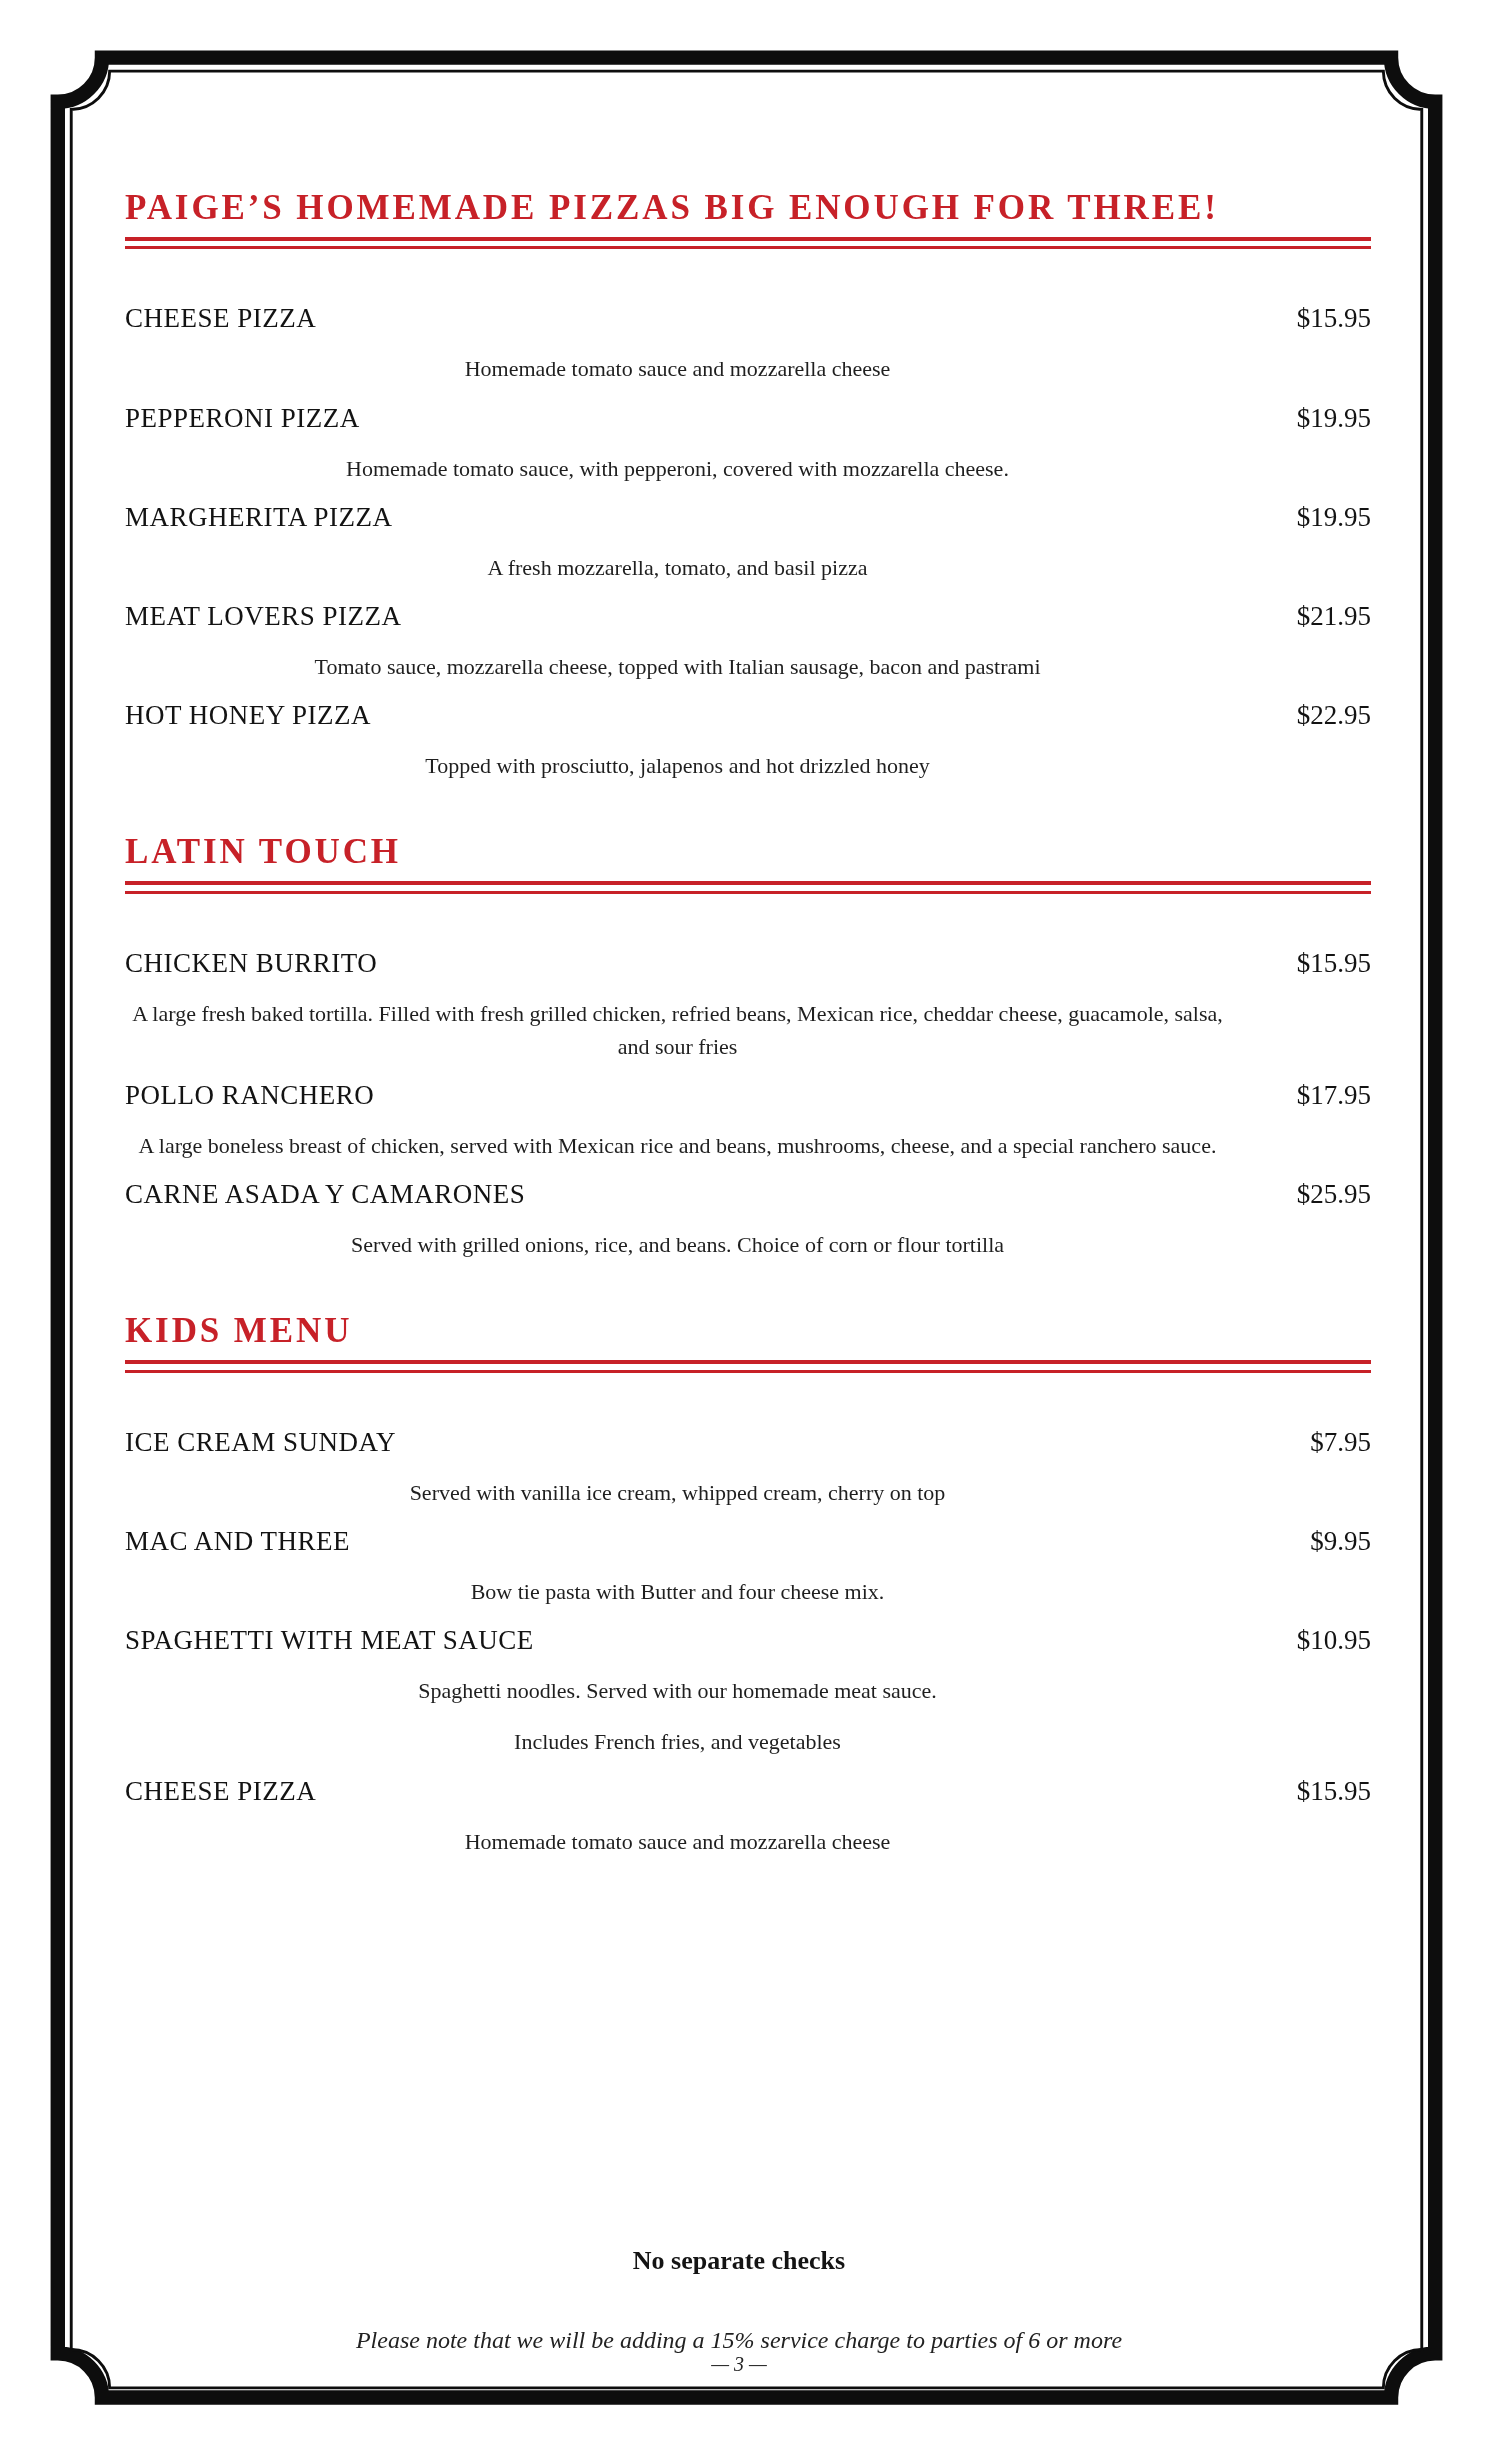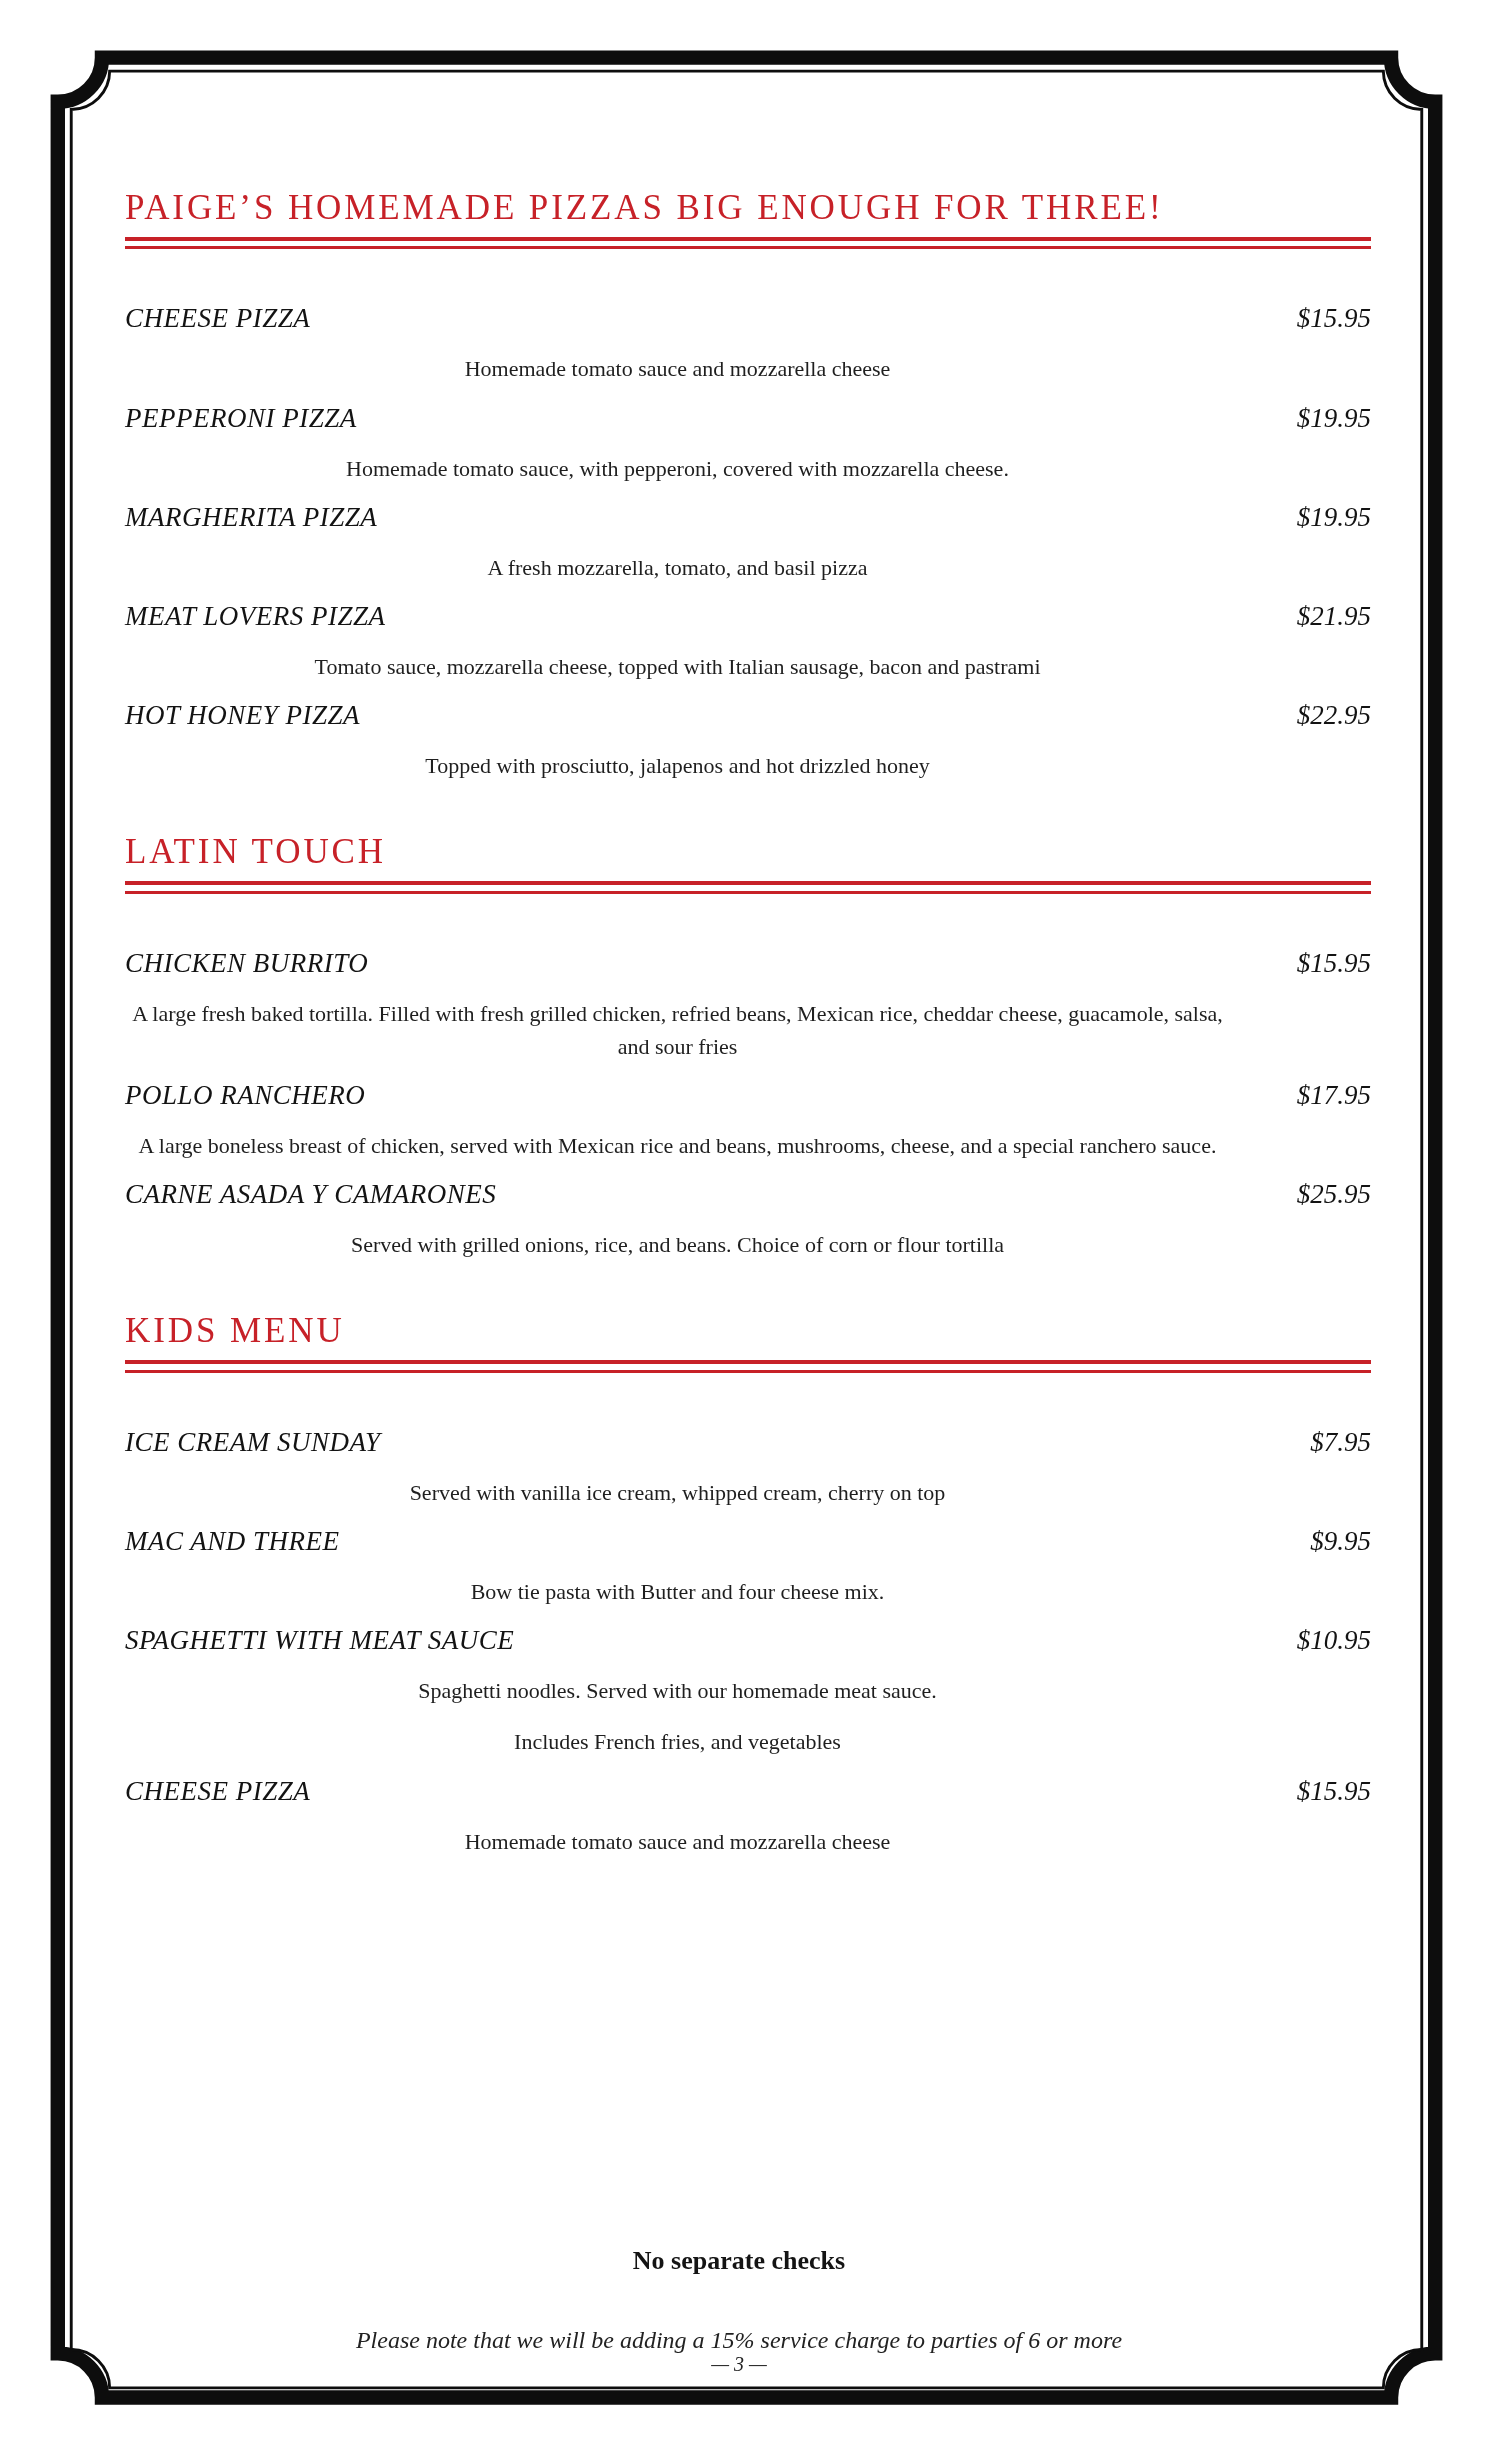--- a/index.html
+++ b/index.html
@@ -20,34 +20,34 @@
   .frame-thick{fill:none;stroke:var(--frame);stroke-width:15;stroke-linejoin:miter;stroke-miterlimit:12;}
   .frame-thin{fill:none;stroke:var(--frame);stroke-width:3;stroke-linejoin:miter;stroke-miterlimit:12;}
 
   .content{
     position:absolute;
     left:125px;top:190px;width:1246px;
   }
   .section-title{
     margin:0 0 11.5px 0;
     font-size:35px;line-height:1;
-    font-weight:400;
+    font-weight:700;
     color:var(--red);
     letter-spacing:2.9px;
   }
   .section-rule{
     height:5.8px;
     border-top:4.8px solid var(--red);
     border-bottom:3.8px solid var(--red);
     margin-bottom:54px;
   }
   .menu-section + .menu-section{margin-top:52px;}
   .menu-item{margin-bottom:17.3px;}
   .item-head{
-    display:flex;justify-content:space-between;align-items:flex-end;font-style:italic;
+    display:flex;justify-content:space-between;align-items:flex-end;
   }
   .item-name{
     font-size:27px;line-height:31px;letter-spacing:0.5px;color:#131313;
   }
   .item-price{
     font-size:27px;line-height:31px;color:#131313;white-space:nowrap;
   }
   .item-desc{
     font-size:22px;line-height:33px;
     margin-top:18px;

